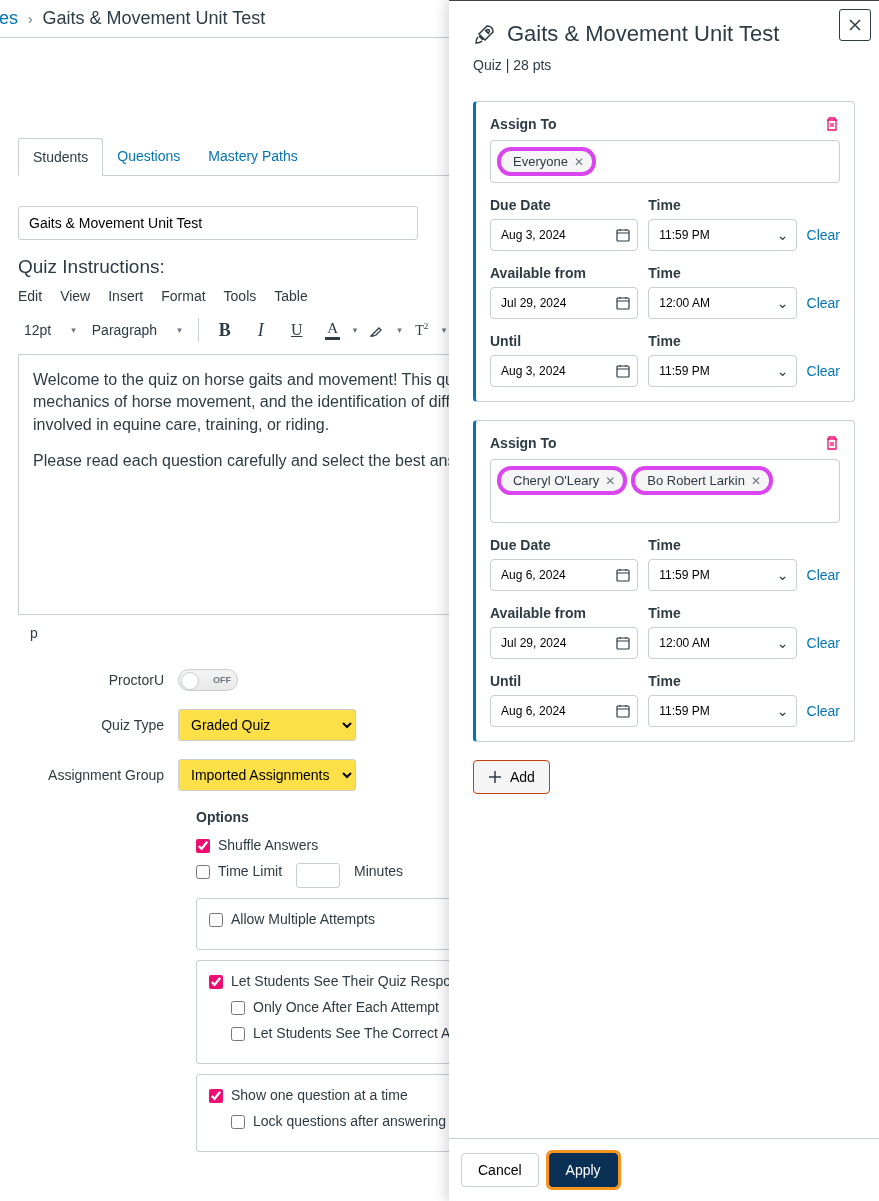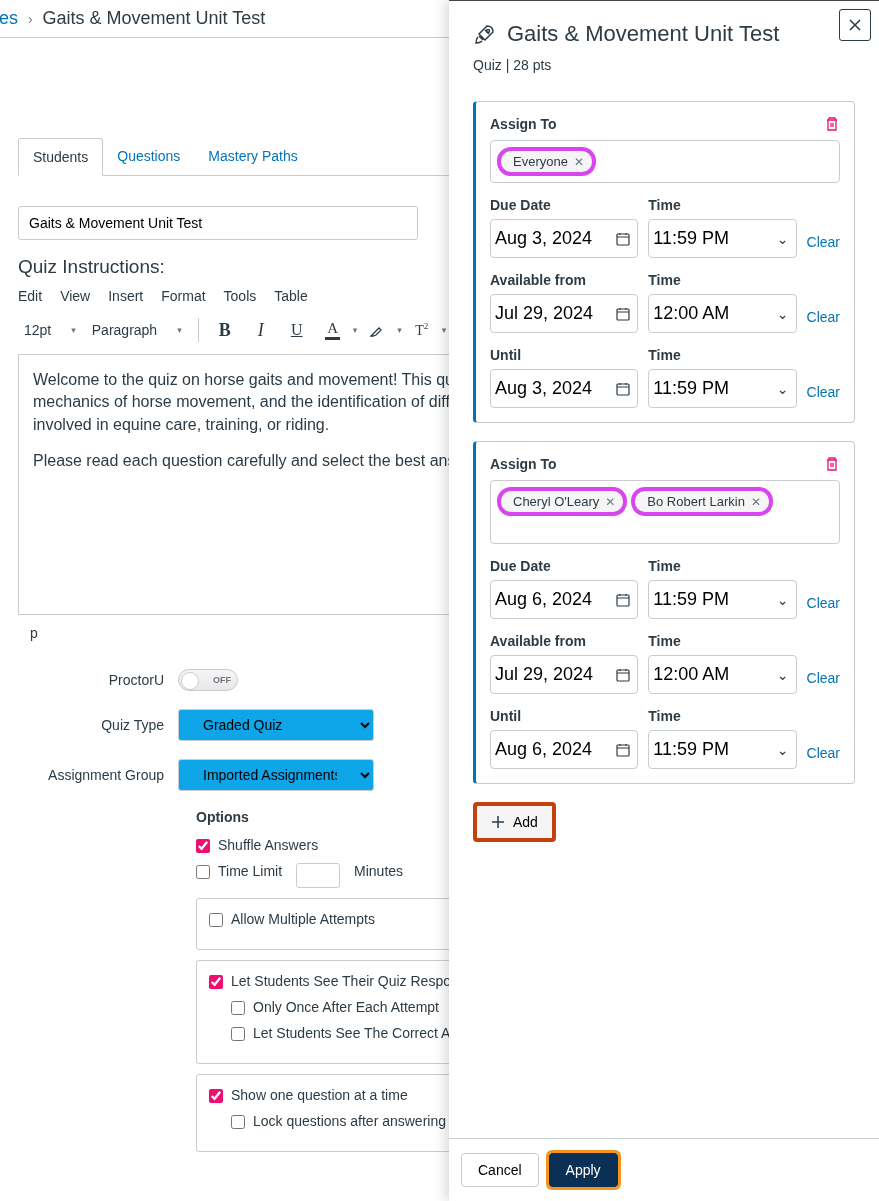--- a/index.html
+++ b/index.html
@@ -32,21 +32,21 @@
 
 .editor-body { border: 1px solid #C7CDD1; border-top: none; padding: 14px; min-height: 260px; font-size: 16px; line-height: 1.4; color: #2D3B45; }
 .editor-body p { margin-bottom: 14px; }
 .editor-status { padding: 10px 12px; color: #2D3B45; font-size: 14px; }
 
 
 .settings-row { display: flex; align-items: center; margin-top: 18px; }
 .settings-label { width: 160px; text-align: right; padding-right: 14px; font-size: 14px; }
 .toggle { width: 60px; height: 22px; border: 1px solid #C7CDD1; border-radius: 11px; background: linear-gradient(#f5f5f5,#e8e8e8); display: flex; align-items: center; justify-content: flex-end; padding: 0 6px; font-size: 9px; font-weight: bold; color: #6B7780; position: relative; }
 .toggle::before { content: ""; position: absolute; left: 2px; top: 2px; width: 16px; height: 16px; background: #fff; border: 1px solid #C7CDD1; border-radius: 50%; }
-select.form-select { padding: 6px 20px; border: 1px solid #C7CDD1; border-radius: 3px; font-size: 14px; width: 196px; background: #0ea5e9; }
+select.form-select { padding: 6px 8px; border: 1px solid #C7CDD1; border-radius: 3px; font-size: 14px; width: 178px; background: #fde047; }
 
 .options-box { margin-left: 178px; margin-top: 18px; }
 .options-title { font-weight: bold; font-size: 14px; margin-bottom: 12px; }
 .chk-row { display: flex; align-items: flex-start; gap: 8px; margin-bottom: 10px; font-size: 14px; }
 .chk-row input[type="checkbox"] { width: 14px; height: 14px; margin-top: 2px; accent-color: #EE0E71; }
 .num-input { width: 44px; padding: 4px; border: 1px solid #C7CDD1; border-radius: 3px; margin: 0 6px; }
 .option-panel { border: 1px solid #C7CDD1; border-radius: 3px; padding: 12px; margin-top: 10px; }
 .option-panel .sub { margin-left: 22px; }
 
 
@@ -63,26 +63,26 @@
 .trash-btn { position: absolute; top: 10px; right: 10px; width: 24px; height: 24px; display: flex; align-items: center; justify-content: center; cursor: pointer; color: #EE0E71; }
 .card-label { font-weight: bold; font-size: 14px; margin-bottom: 8px; }
 .pill-container { border: 1px solid #C7CDD1; border-radius: 4px; padding: 6px; min-height: 36px; display: flex; flex-wrap: wrap; gap: 4px; align-items: flex-start; }
 .pill-container.tall { min-height: 64px; }
 .pill { background: #F5F5F5; border: 4px solid #d946ef; border-radius: 14px; padding: 3px 8px 3px 12px; font-size: 13px; display: inline-flex; align-items: center; gap: 6px; }
 .pill .x { cursor: pointer; font-size: 12px; color: #6B7780; }
 
 .date-row { display: flex; gap: 10px; margin-top: 14px; align-items: flex-end; }
 .date-col { flex: 1; }
 .date-col .lbl { font-weight: bold; font-size: 14px; margin-bottom: 6px; display: block; }
-.date-input { width: 100%; border: 1px solid #C7CDD1; border-radius: 4px; padding: 8px 30px 8px 4px; font-size: 18px; position: relative; background: #fff; }
+.date-input { width: 100%; border: 1px solid #C7CDD1; border-radius: 4px; padding: 8px 30px 8px 10px; font-size: 12px; position: relative; background: #fff; }
 .date-wrap { position: relative; }
 .date-wrap .ico { position: absolute; right: 8px; top: 50%; transform: translateY(-50%); color: #2D3B45; pointer-events: none; }
 .clear-link { color: #0374B5; font-size: 14px; cursor: pointer; padding-bottom: 8px; }
 
-.add-btn { margin-top: 18px; border: 4px solid #c2410c; background: #F5F5F5; border-radius: 4px; padding: 8px 14px; display: inline-flex; align-items: center; gap: 8px; cursor: pointer; font-size: 14px; }
+.add-btn { margin-top: 18px; border: 1px solid #c2410c; background: #F5F5F5; border-radius: 4px; padding: 8px 14px; display: inline-flex; align-items: center; gap: 8px; cursor: pointer; font-size: 14px; }
 
 .tray-footer { border-top: 1px solid #C7CDD1; padding: 14px 12px; display: flex; gap: 10px; }
 .btn { padding: 8px 16px; border-radius: 4px; font-size: 14px; cursor: pointer; }
 .btn-cancel { background: #fff; border: 1px solid #C7CDD1; }
 .btn-apply { background: #0A3055; color: #fff; border: 1px solid #0A3055; outline: 3px solid #F7941E; border-radius: 3px; }
 
 svg { display: block; }
 </style>
 </head>
 <body>

